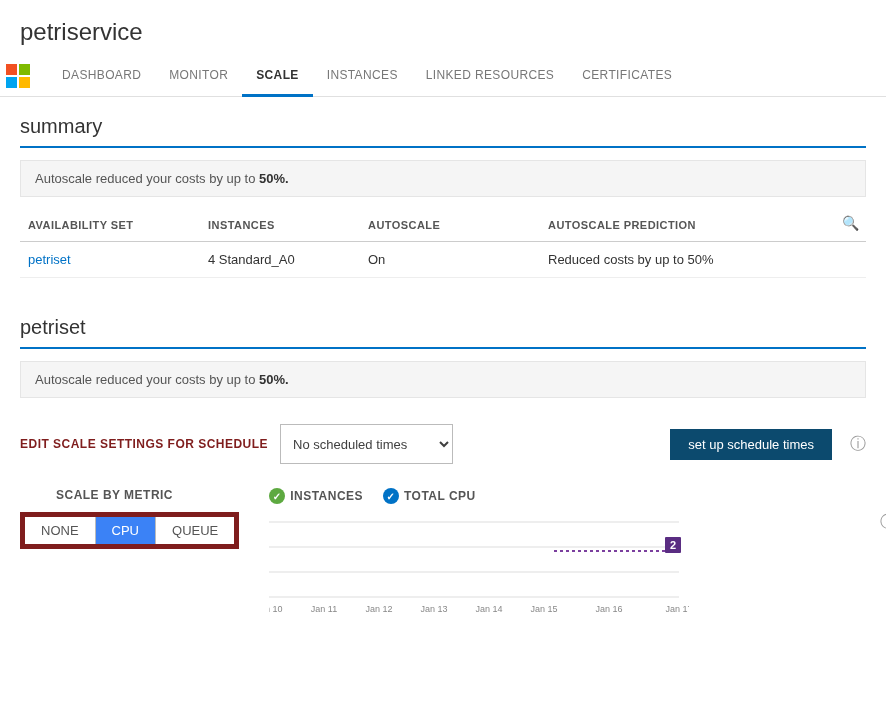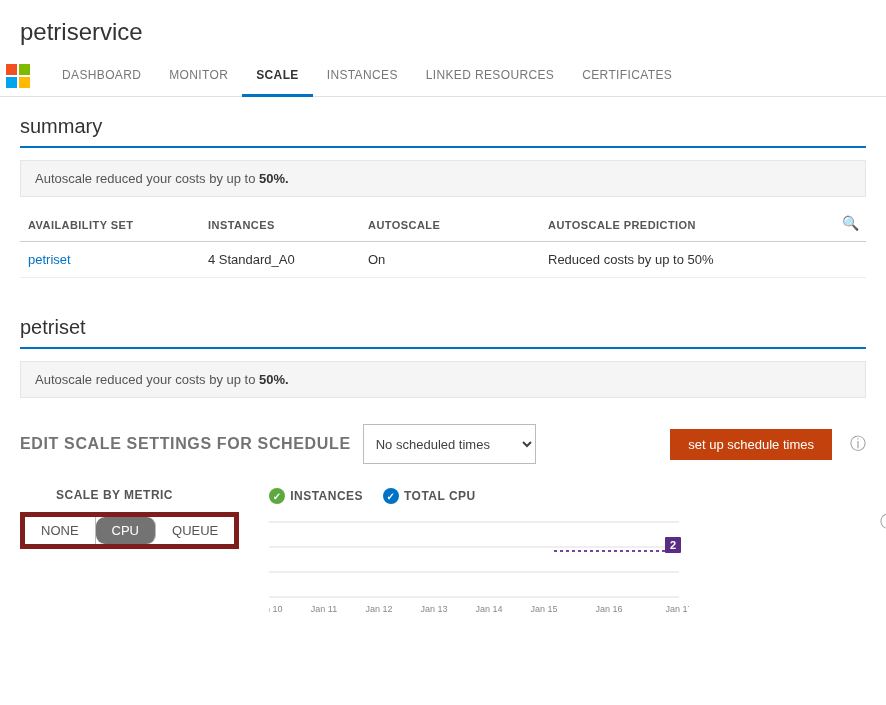--- a/index.html
+++ b/index.html
@@ -34,32 +34,32 @@
     .td-inst { flex: 0 0 160px; }
     .td-auto { flex: 0 0 180px; }
     .td-pred { flex: 1; }
     .link { color: #0072c6; cursor: pointer; text-decoration: none; }
 
     .search-icon-cell { flex: 0 0 30px; text-align: center; color: #555; cursor: pointer; font-size: 14px; }
 
     .petriset-section { margin-top: 20px; }
 
     .scale-controls { display: flex; align-items: center; padding: 14px 20px; gap: 12px; }
-    .scale-label { font-size: 16px; font-weight: 600; color: #737373; text-transform: uppercase; letter-spacing: 0.04em; white-space: nowrap; }
+    .scale-label { font-size: 12px; font-weight: 600; color: #7f1d1d; text-transform: uppercase; letter-spacing: 0.04em; white-space: nowrap; }
     .schedule-select { border: 1px solid #bbb; padding: 4px 28px 4px 8px; font-size: 13px; color: #404040; background: #fff; cursor: pointer; appearance: auto; height: 40px; }
-    .setup-btn { background: #c2410c; color: #fff; border: none; padding: 8px 18px; font-size: 13px; cursor: pointer; font-weight: 400; margin-left: auto; white-space: nowrap; }
+    .setup-btn { background: #0c4a6e; color: #fff; border: none; padding: 8px 18px; font-size: 13px; cursor: pointer; font-weight: 400; margin-left: auto; white-space: nowrap; }
     .help-icon { color: #999; font-size: 16px; cursor: pointer; margin-left: 6px; }
 
     .metric-section { padding: 10px 20px 20px 20px; }
     .metric-label { font-size: 12px; font-weight: 600; color: #555; text-transform: uppercase; letter-spacing: 0.04em; margin-bottom: 10px; margin-left: 36px; }
     .metric-row { display: flex; align-items: flex-start; gap: 0; }
     .metric-buttons { display: flex; border: 5px solid #7f1d1d; margin-right: 30px; margin-top: 0; }
     .metric-btn { padding: 6px 16px; font-size: 13px; cursor: pointer; background: #fff; border: none; color: #555; border-right: 1px solid #bbb; }
     .metric-btn:last-child { border-right: none; }
-    .metric-btn.active { background: #737373; color: #fff; border-radius: 9px; }
+    .metric-btn.active { background: #3b82f6; color: #fff; }
 
     .chart-area { flex: 1; position: relative; }
     .chart-legend { display: flex; gap: 20px; margin-bottom: 8px; }
     .legend-item { display: flex; align-items: center; gap: 5px; font-size: 12px; color: #555; text-transform: uppercase; font-weight: 600; letter-spacing: 0.04em; }
     .legend-dot { width: 16px; height: 16px; border-radius: 50%; display: flex; align-items: center; justify-content: center; }
     .legend-dot-instances { background: #5da940; }
     .legend-dot-cpu { background: #0072c6; }
     .legend-check { color: white; font-size: 10px; font-weight: 700; }
 
     .chart-wrapper { position: relative; width: 100%; }

